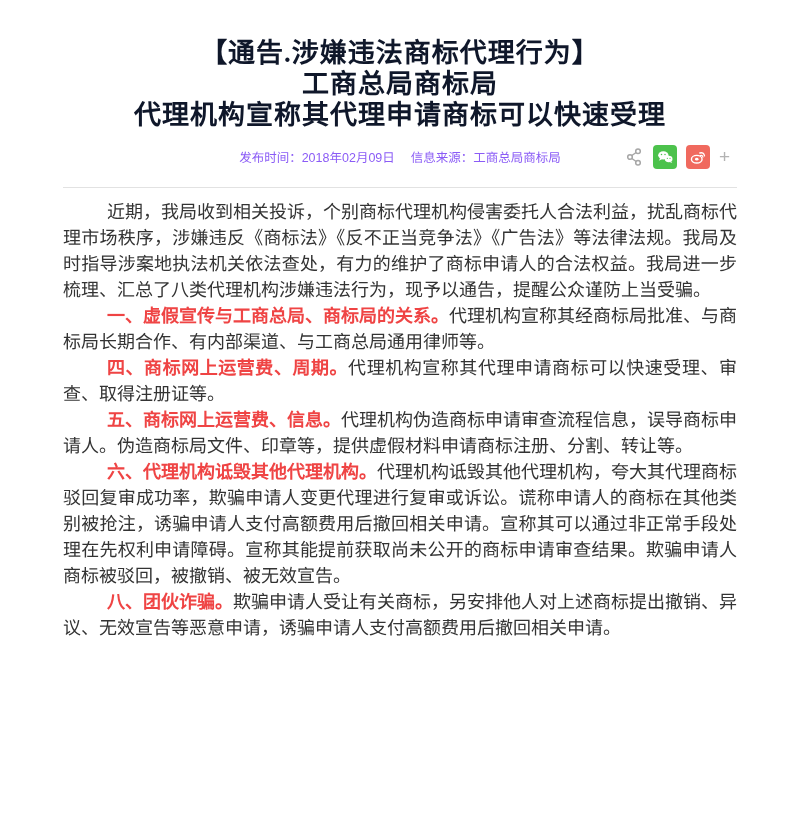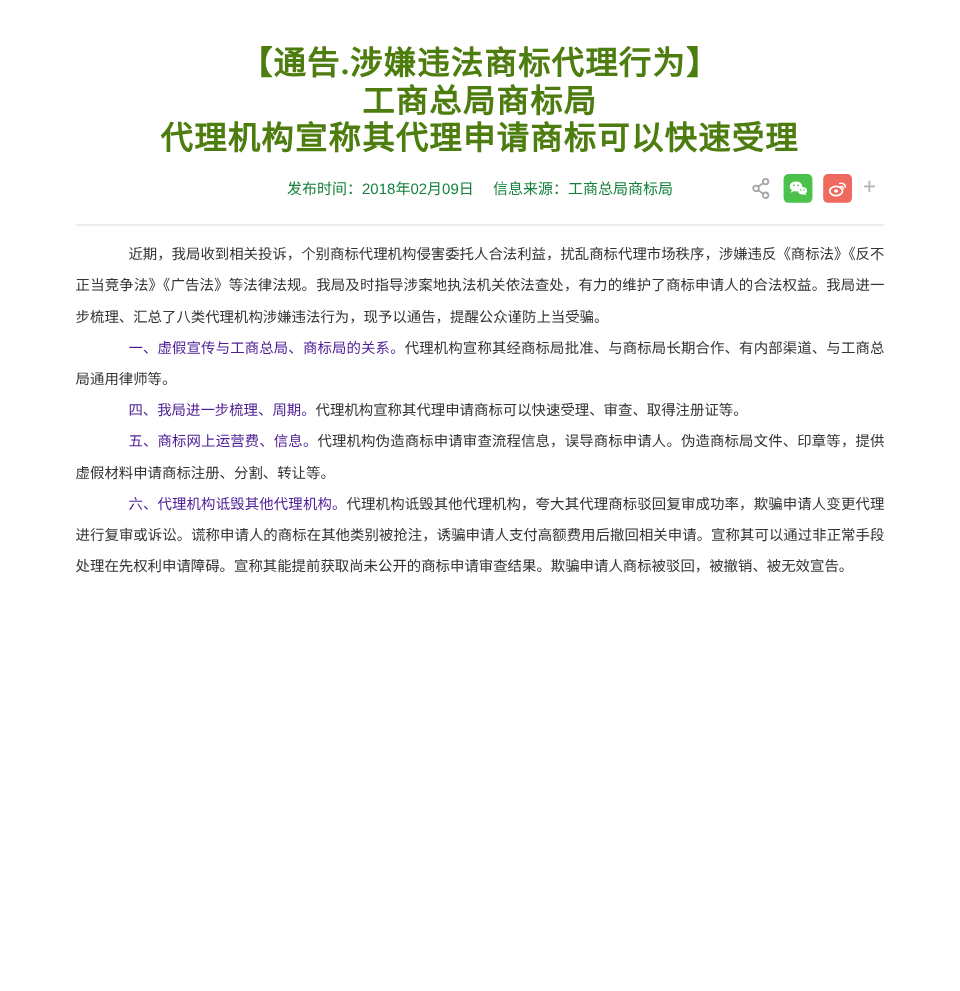--- a/index.html
+++ b/index.html
@@ -13,40 +13,40 @@
     width: 800px;
     height: 826px;
     background: #ffffff;
     overflow: hidden;
     box-sizing: border-box;
   }
   
   .article-header {
     padding-top: 38px;
     text-align: center;
-    color: #4d7c0f;
+    color: #0f172a;
   }
   .title-line {
     font-size: 27px;
     line-height: 31px;
     font-weight: 700;
     letter-spacing: 1px;
     font-family: "Liberation Serif", serif;
   }
   
   .meta-row {
     position: relative;
     margin-top: 13px;
     height: 28px;
   }
   .meta-text {
     text-align: center;
     font-family: "Liberation Sans", sans-serif;
     font-size: 12.5px;
-    color: #15803d;
+    color: #8b5cf6;
     line-height: 28px;
   }
   .meta-text .meta-source {
     margin-left: 16px;
   }
   .share-bar {
     position: absolute;
     right: 70px;
     top: 1px;
     display: flex;
@@ -78,32 +78,32 @@
   
   .separator {
     margin: 15px 63px 0 63px;
     border: none;
     border-top: 1px solid #e2e2e2;
     height: 0;
   }
   
   .article-body {
     margin: 11px 63px 0 63px;
-    font-size: 12px;
+    font-size: 18px;
     line-height: 26px;
     color: #333333;
     text-align: justify;
   }
   .para {
     margin: 0;
     text-indent: 44px;
   }
   .lead {
-    font-weight: 400;
-    color: #4c1d95;
+    font-weight: 700;
+    color: #ef4444;
   }
   .underline-red {
     border-bottom: 2px solid #fb3c2c;
     padding-bottom: 0px;
   }
 </style>
 </head>
 <body>
 
 <div class="page">
@@ -149,19 +149,20 @@
       </span>
       <span class="plus-glyph">+</span>
     </div>
   </div>
 
   <hr class="separator">
 
   <div class="article-body">
       <p class="para"><span>近期，我局收到相关投诉，个别商标代理机构侵害委托人合法利益，扰乱商标代理市场秩序，涉嫌违反《商标法》《反不正当竞争法》《广告法》等法律法规。我局及时指导涉案地执法机关依法查处，有力的维护了商标申请人的合法权益。我局进一步梳理、汇总了八类代理机构涉嫌违法行为，现予以通告，提醒公众谨防上当受骗。</span></p>
       <p class="para"><b class="lead">一、虚假宣传与工商总局、商标局的关系。</b><span>代理机构宣称其经商标局批准、与商标局长期合作、有内部渠道、与工商总局通用律师等。</span></p>
-      <p class="para"><b class="lead">四、我局进一步梳理、周期。</b><span>代理机构宣称其代理申请商标可以快速受理、审查、取得注册证等。</span></p>
+      <p class="para"><b class="lead">四、商标网上运营费、周期。</b><span>代理机构宣称其代理申请商标可以快速受理、审查、取得注册证等。</span></p>
       <p class="para"><b class="lead">五、商标网上运营费、信息。</b><span>代理机构伪造商标申请审查流程信息，误导商标申请人。伪造商标局文件、印章等，提供虚假材料申请商标注册、分割、转让等。</span></p>
       <p class="para"><b class="lead">六、代理机构诋毁其他代理机构。</b><span>代理机构诋毁其他代理机构，夸大其代理商标驳回复审成功率，欺骗申请人变更代理进行复审或诉讼。谎称申请人的商标在其他类别被抢注，诱骗申请人支付高额费用后撤回相关申请。宣称其可以通过非正常手段处理在先权利申请障碍。宣称其能提前获取尚未公开的商标申请审查结果。欺骗申请人商标被驳回，被撤销、被无效宣告。</span></p>
+      <p class="para"><b class="lead">八、团伙诈骗。</b><span>欺骗申请人受让有关商标，另安排他人对上述商标提出撤销、异议、无效宣告等恶意申请，诱骗申请人支付高额费用后撤回相关申请。</span></p>
       <p class="para"></p>
     </div>
 
 </div>
 
 </body></html>

